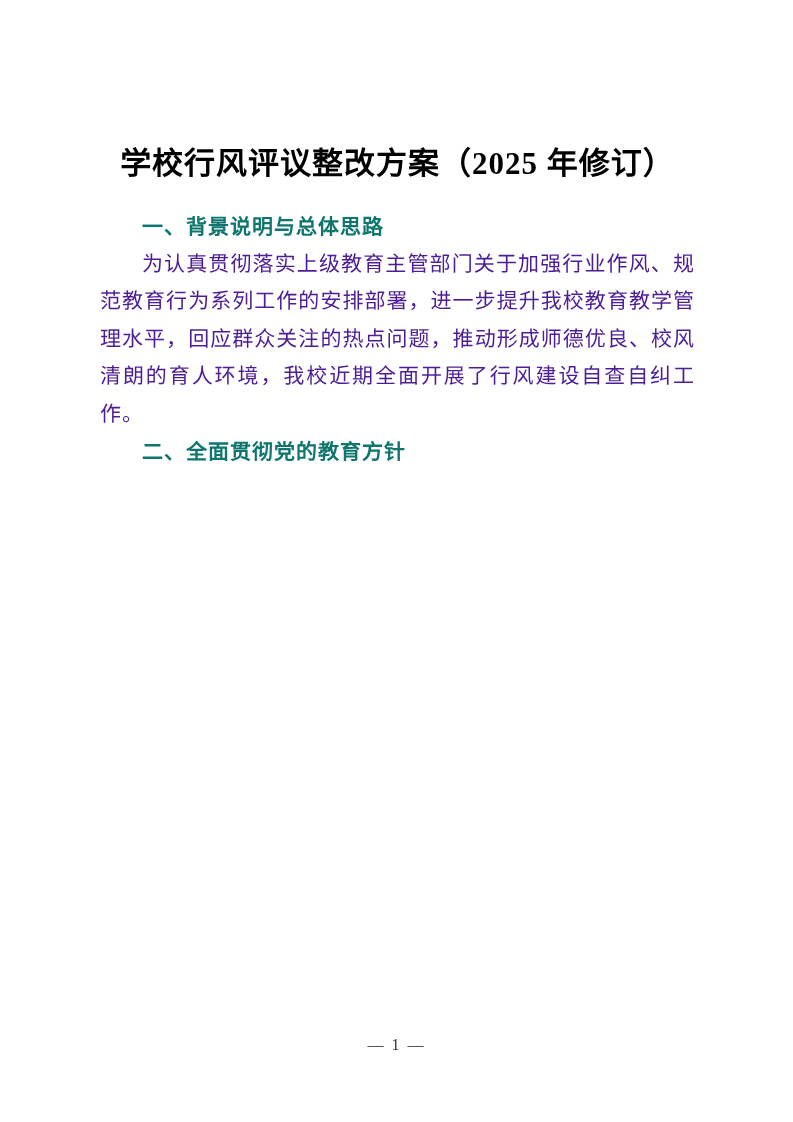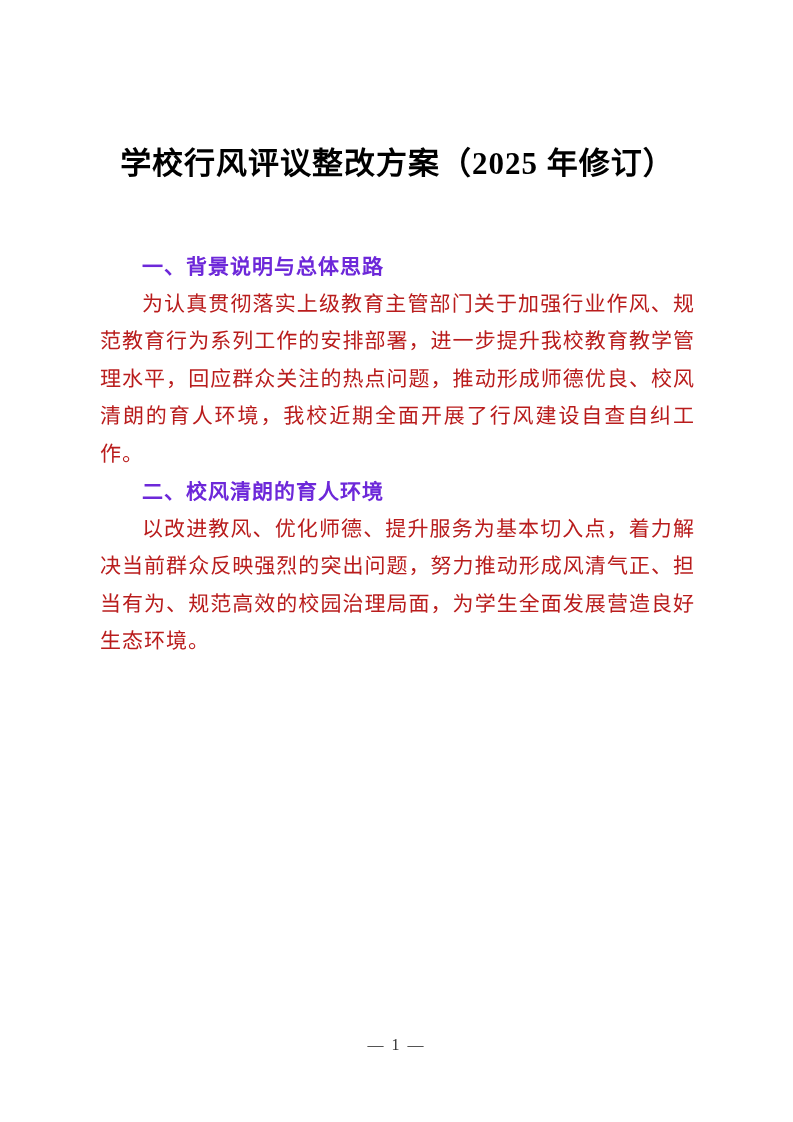--- a/index.html
+++ b/index.html
@@ -16,48 +16,48 @@
     font-family: "Liberation Serif", serif;
     color: #1a1a1a;
   }
   .content {
     position: absolute;
     left: 100px;
     right: 98px;
     top: 140px;
   }
   .doc-title {
-    margin: 0 0 60px 0;
+    margin: 0 0 20px 0;
     font-size: 31px;
     line-height: 48px;
     font-weight: 700;
     text-align: center;
     letter-spacing: 1px;
     color: #000000;
     font-family: "Liberation Serif", serif;
   }
   .section-heading {
     margin: 0;
     font-size: 21px;
     line-height: 37.5px;
     font-weight: 700;
     text-indent: 2em;
     letter-spacing: 1px;
-    color: #6d28d9;
+    color: #0f766e;
     font-family: "Liberation Sans", sans-serif;
   }
   .body-paragraph {
     margin: 0;
     font-size: 21px;
     line-height: 37.5px;
     font-weight: 400;
     text-indent: 2em;
     letter-spacing: 1px;
     text-align: justify;
-    color: #b91c1c;
+    color: #4c1d95;
   }
   .page-footer {
     position: absolute;
     left: 0;
     right: 0;
     top: 1033px;
     text-align: center;
     font-size: 16px;
     line-height: 24px;
     letter-spacing: 2px;
@@ -72,21 +72,20 @@
   <div class="content">
 
     <h1 class="doc-title">学校行风评议整改方案（2025 年修订）</h1>
 
     <section>
       <h2 class="section-heading">一、背景说明与总体思路</h2>
       <p class="body-paragraph">为认真贯彻落实上级教育主管部门关于加强行业作风、规范教育行为系列工作的安排部署，进一步提升我校教育教学管理水平，回应群众关注的热点问题，推动形成师德优良、校风清朗的育人环境，我校近期全面开展了行风建设自查自纠工作。</p>
     </section>
 
     <section>
-      <h2 class="section-heading">二、校风清朗的育人环境</h2>
-      <p class="body-paragraph">以改进教风、优化师德、提升服务为基本切入点，着力解决当前群众反映强烈的突出问题，努力推动形成风清气正、担当有为、规范高效的校园治理局面，为学生全面发展营造良好生态环境。</p>
+      <h2 class="section-heading">二、全面贯彻党的教育方针</h2>
     </section>
 
 
   </div>
 
   <div class="page-footer">— 1 —</div>
 </div>
 
 </body></html>

